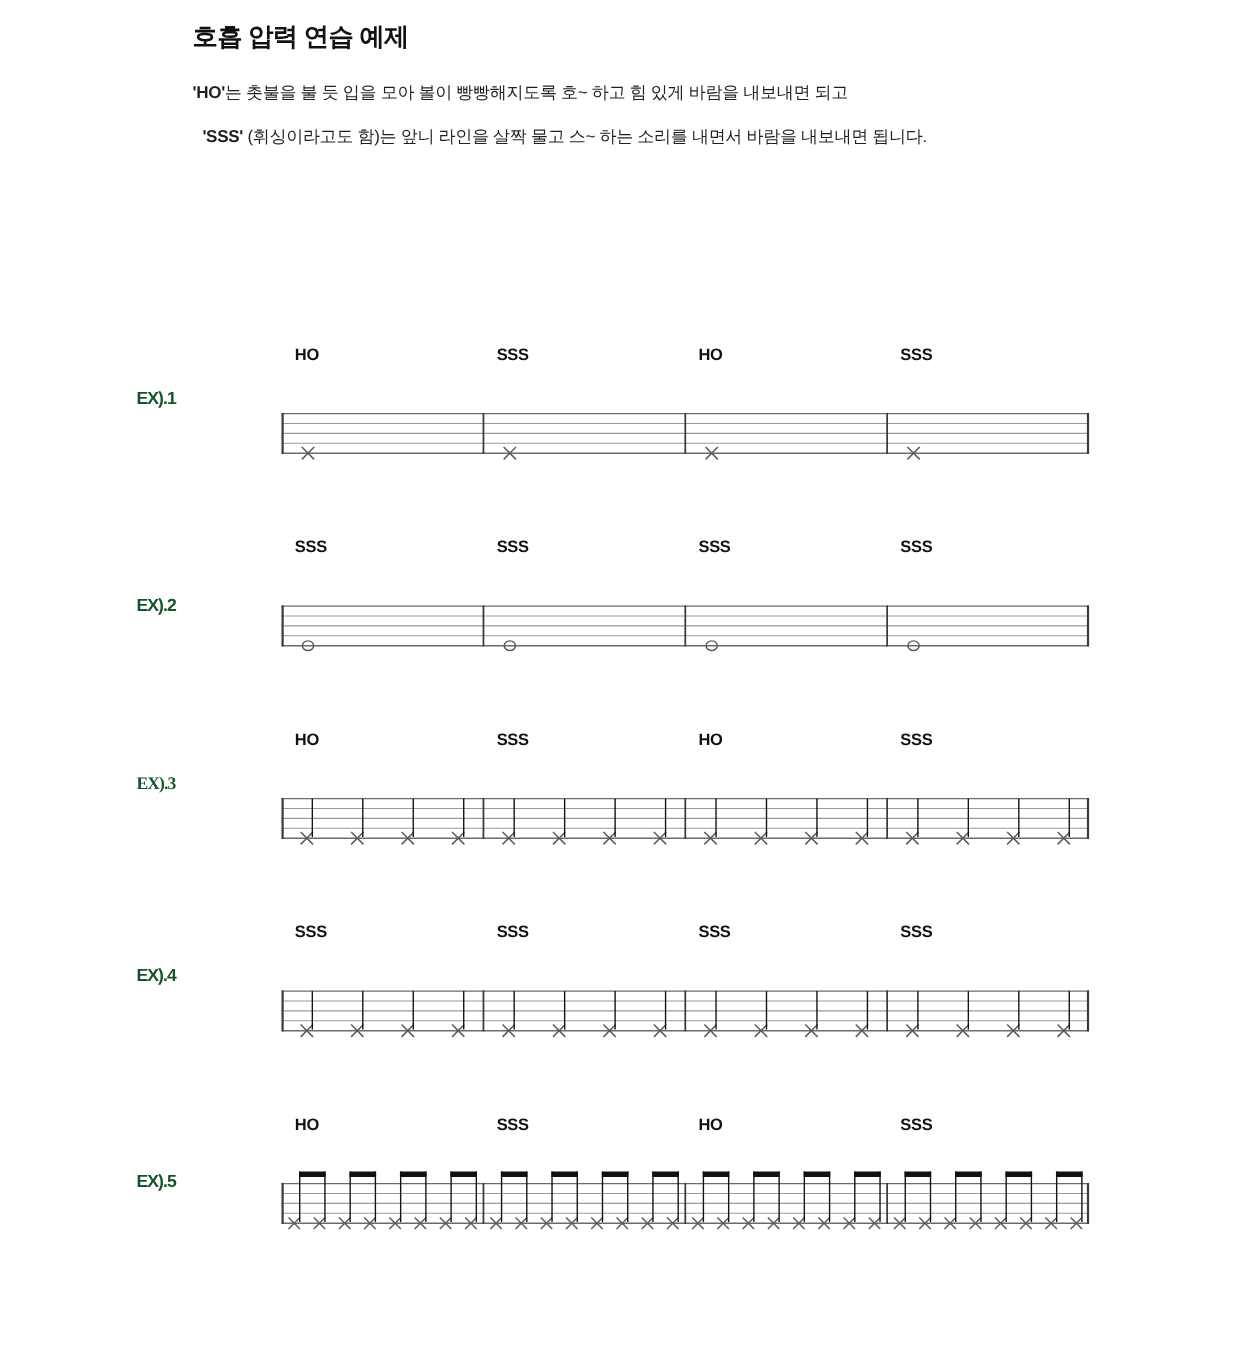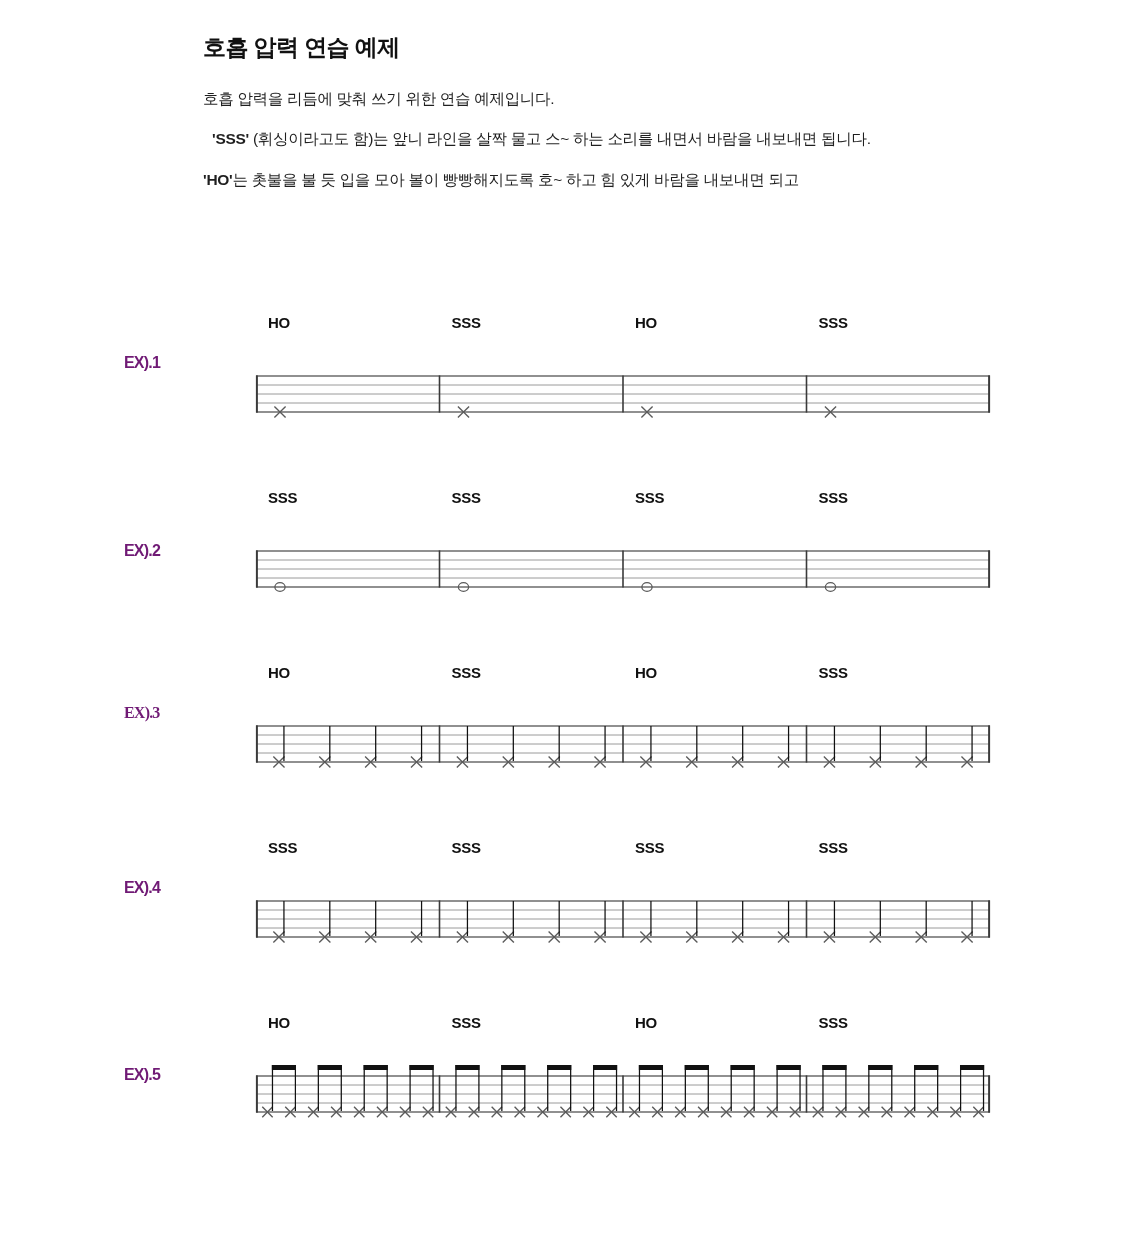--- a/index.html
+++ b/index.html
@@ -20,23 +20,22 @@
   .page {
     position: relative;
     width: 1122px;
     height: 1236px;
   }
 
   
   .intro {
     position: absolute;
     left: 175px;
-    top: 34px;
+    top: 20px;
     width: 900px;
-    margin-left: 28px;
   }
   .doc-title {
     font-size: 23px;
     font-weight: 700;
     letter-spacing: -0.6px;
     margin: 0 0 26px 0;
     color: #111111;
     line-height: 1.2;
   }
   .intro-line {
@@ -66,21 +65,21 @@
     height: 175px;
   }
 
   .ex-label {
     position: absolute;
     left: 124px;
     width: 110px;
     font-size: 16px;
     font-weight: 700;
     letter-spacing: -0.8px;
-    color: #701a75;
+    color: #14532d;
     text-align: left;
   }
 
   .staff-wrap {
     position: absolute;
     left: 256px;
     width: 734px;
   }
 
   
@@ -113,23 +112,22 @@
   }
 </style>
 </head>
 <body>
 
 <div class="page">
 
   <div class="intro">
     <h1 class="doc-title">호흡 압력 연습 예제</h1>
     <div id="intro-lines">
-        <p class="intro-line"><span>호흡 압력을 리듬에 맞춰 쓰기 위한 연습 예제입니다.</span></p>
+        <p class="intro-line"><b>'HO'</b><span>는 촛불을 불 듯 입을 모아 볼이 빵빵해지도록 호~ 하고 힘 있게 바람을 내보내면 되고</span></p>
         <p class="intro-line indent"><b>'SSS'</b><span> (휘싱이라고도 함)는 앞니 라인을 살짝 물고 스~ 하는 소리를 내면서 바람을 내보내면 됩니다.</span></p>
-        <p class="intro-line"><b>'HO'</b><span>는 촛불을 불 듯 입을 모아 볼이 빵빵해지도록 호~ 하고 힘 있게 바람을 내보내면 되고</span></p>
       </div>
   </div>
 
   <div class="examples" id="examples-container">
       <div class="example">
         <div class="ex-label" style="top: 48px;">EX).1</div>
         <div class="staff-wrap" style="top: 0px;">
           <div class="labels-row" style="top: 8px;">
             <span class="artic-label" style="left: 12px;">HO</span>
             <span class="artic-label" style="left: 195.5px;">SSS</span>

